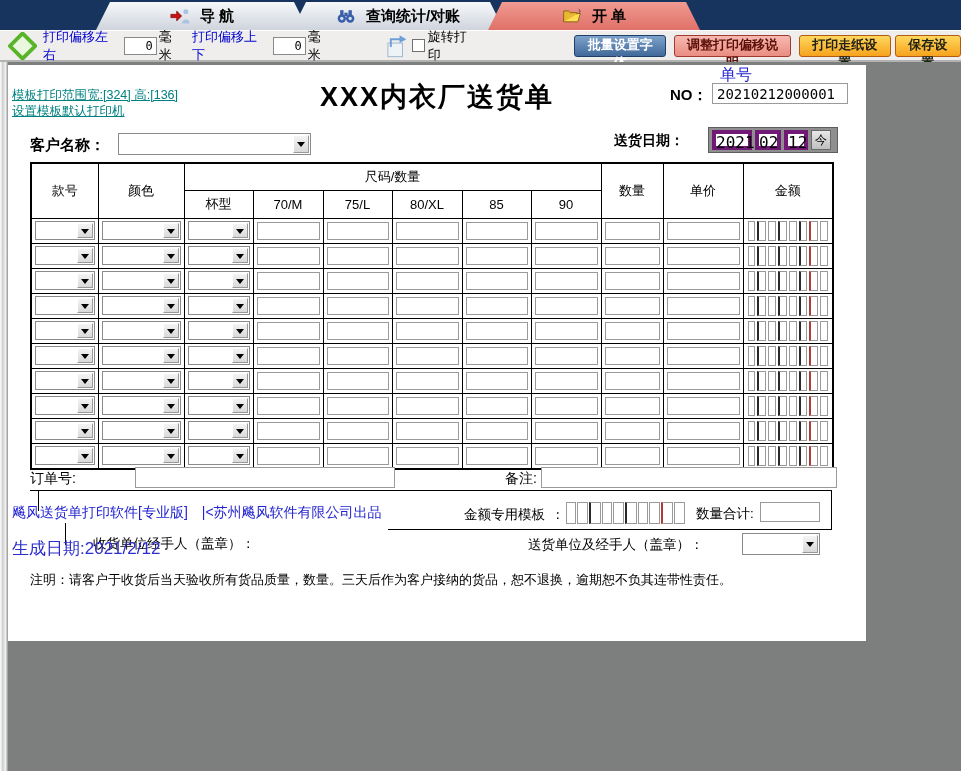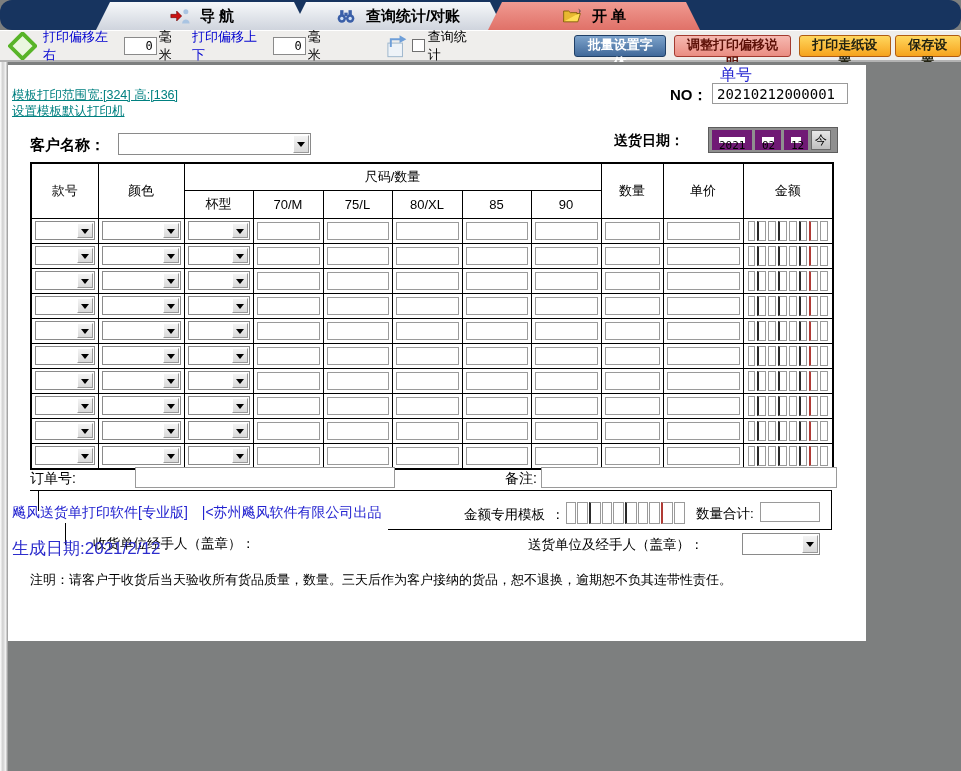--- a/index.html
+++ b/index.html
@@ -1,20 +1,20 @@
 <!DOCTYPE html>
 <html><head>
 <meta charset="utf-8">
 <style>
   * { margin:0; padding:0; box-sizing:border-box; }
   html,body { width:961px; height:771px; overflow:hidden; }
   body { font-family:"Liberation Sans","DejaVu Sans",sans-serif; background:#7d7f7f; position:relative; }
 
   
-  .topbar { position:absolute; left:0; top:0; width:961px; height:30px; background:#17345f;border-radius:12px; }
+  .topbar { position:absolute; left:0; top:0; width:961px; height:30px; background:#17345f; }
   .tabs { position:absolute; left:96px; top:2px; height:28px; display:flex; }
   .tab { position:relative; height:28px; width:212px; margin-right:-16px;
          display:flex; align-items:center; justify-content:center; gap:10px;
          background:linear-gradient(#f6f8fa,#cfd4dd);
          clip-path:polygon(14px 0, calc(100% - 14px) 0, 100% 100%, 0 100%);
          border-top-left-radius:6px; border-top-right-radius:6px;
          font-weight:bold; font-size:15px; color:#000; cursor:pointer; }
   .tab.active { background:linear-gradient(#f09a91,#e07168); z-index:3; }
   .tab .ticon { width:20px; height:18px; flex:0 0 auto; }
 
@@ -41,22 +41,22 @@
   .doc-title { position:absolute; left:0; width:858px; text-align:center; top:14px;
                font-size:27px; font-weight:bold; color:#000; letter-spacing:2px; }
 
   .lbl { position:absolute; color:#000; white-space:nowrap; }
   .bold { font-weight:bold; }
   .box-input { position:absolute; border:1px solid #9a9a9a; background:#fff; font-size:14px; padding:0 4px; }
 
   
   .datebox { position:absolute; left:700px; top:62px; width:130px; height:26px; background:#8f8f8f;
              border:1px solid #5d5d5d; display:flex; align-items:center; padding:0 3px; gap:3px; }
-  .dseg { background:#fff; border:7px solid #701a75; height:20px; font-size:11px;
-          font-family:"DejaVu Sans Mono",monospace; text-align:center; line-height:18px; cursor:text; }
+  .dseg { background:#fff; border:4px solid #701a75; height:20px; font-size:16px;
+          font-family:"DejaVu Sans Mono",monospace; line-height:18px; cursor:text; }
   .d-y { width:40px; } .d-m { width:26px; } .d-d { width:24px; }
   .d-today { width:20px; height:20px; background:linear-gradient(#e8e8e8,#bfbfbf); border:1px solid #6a6a6a;
              font-size:12px; text-align:center; line-height:18px; cursor:pointer; }
 
   
   .dd { position:relative; background:#fff; border:1px solid #8a8a8a; cursor:pointer; }
   .dd-arrow { position:absolute; right:1px; top:1px; bottom:1px; width:16px;
               background:linear-gradient(#f4f4f4,#d9d9d9); border:1px solid #999;
               border-top-color:#fff; border-left-color:#fff; }
   .dd-arrow::after { content:""; position:absolute; left:50%; top:50%; margin:-2px 0 0 -4px;
@@ -135,36 +135,37 @@
   <span class="tb-blue" style="margin-left:8px">打印偏移上下</span>
   <input class="tb-input" style="margin: 0px 2px 0px 5px;" value="0">
   <span>毫米</span>
 
   <svg width="24" height="26" viewBox="0 0 24 26" style="margin-left:52px">
     <rect x="3" y="10" width="15" height="14" fill="#eef3f8" stroke="#9db6cc"></rect>
     <path d="M6 14 L6 6 L16 6" fill="none" stroke="#6f9fd8" stroke-width="2"></path>
     <polygon points="15,2 22,6 15,10" fill="#6f9fd8"></polygon>
   </svg>
   <span class="cb" style="margin-left:4px"></span>
-  <span style="margin-left:3px">查询统计</span>
+  <span style="margin-left:3px">旋转打印</span>
 
   <button class="tb-btn btn-blue" style="margin-left:96px">批量设置字体</button>
   <button class="tb-btn btn-salmon" style="margin-left:8px">调整打印偏移说明</button>
   <button class="tb-btn btn-orange" style="margin-left:8px">打印走纸设置</button>
   <button class="tb-btn btn-orange" style="margin-left:4px">保存设置</button>
 </div>
 
 <div class="main-bg"></div>
 <div class="left-strip"></div>
 
 <div class="page">
 
   <span class="tlink" style="left:4px; top:22px">模板打印范围宽:[324] 高:[136]</span>
   <span class="tlink" style="left:4px; top:38px">设置模板默认打印机</span>
 
+  <div class="doc-title">XXX内衣厂送货单</div>
 
   <span class="lbl" style="left:712px; top:0; color:#2222d0; font-size:16px">单号</span>
   <span class="lbl bold" style="left:662px; top:21px; font-size:15px">NO：</span>
   <input class="box-input" style="left: 704px; top: 18px; width: 136px; height: 21px; font-family: &quot;DejaVu Sans Mono&quot;, monospace;" value="20210212000001">
 
   <span class="lbl bold" style="left:606px; top:67px; font-size:14px">送货日期：</span>
   <div class="datebox">
     <span class="dseg d-y">2021</span>
     <span class="dseg d-m">02</span>
     <span class="dseg d-d">12</span>

